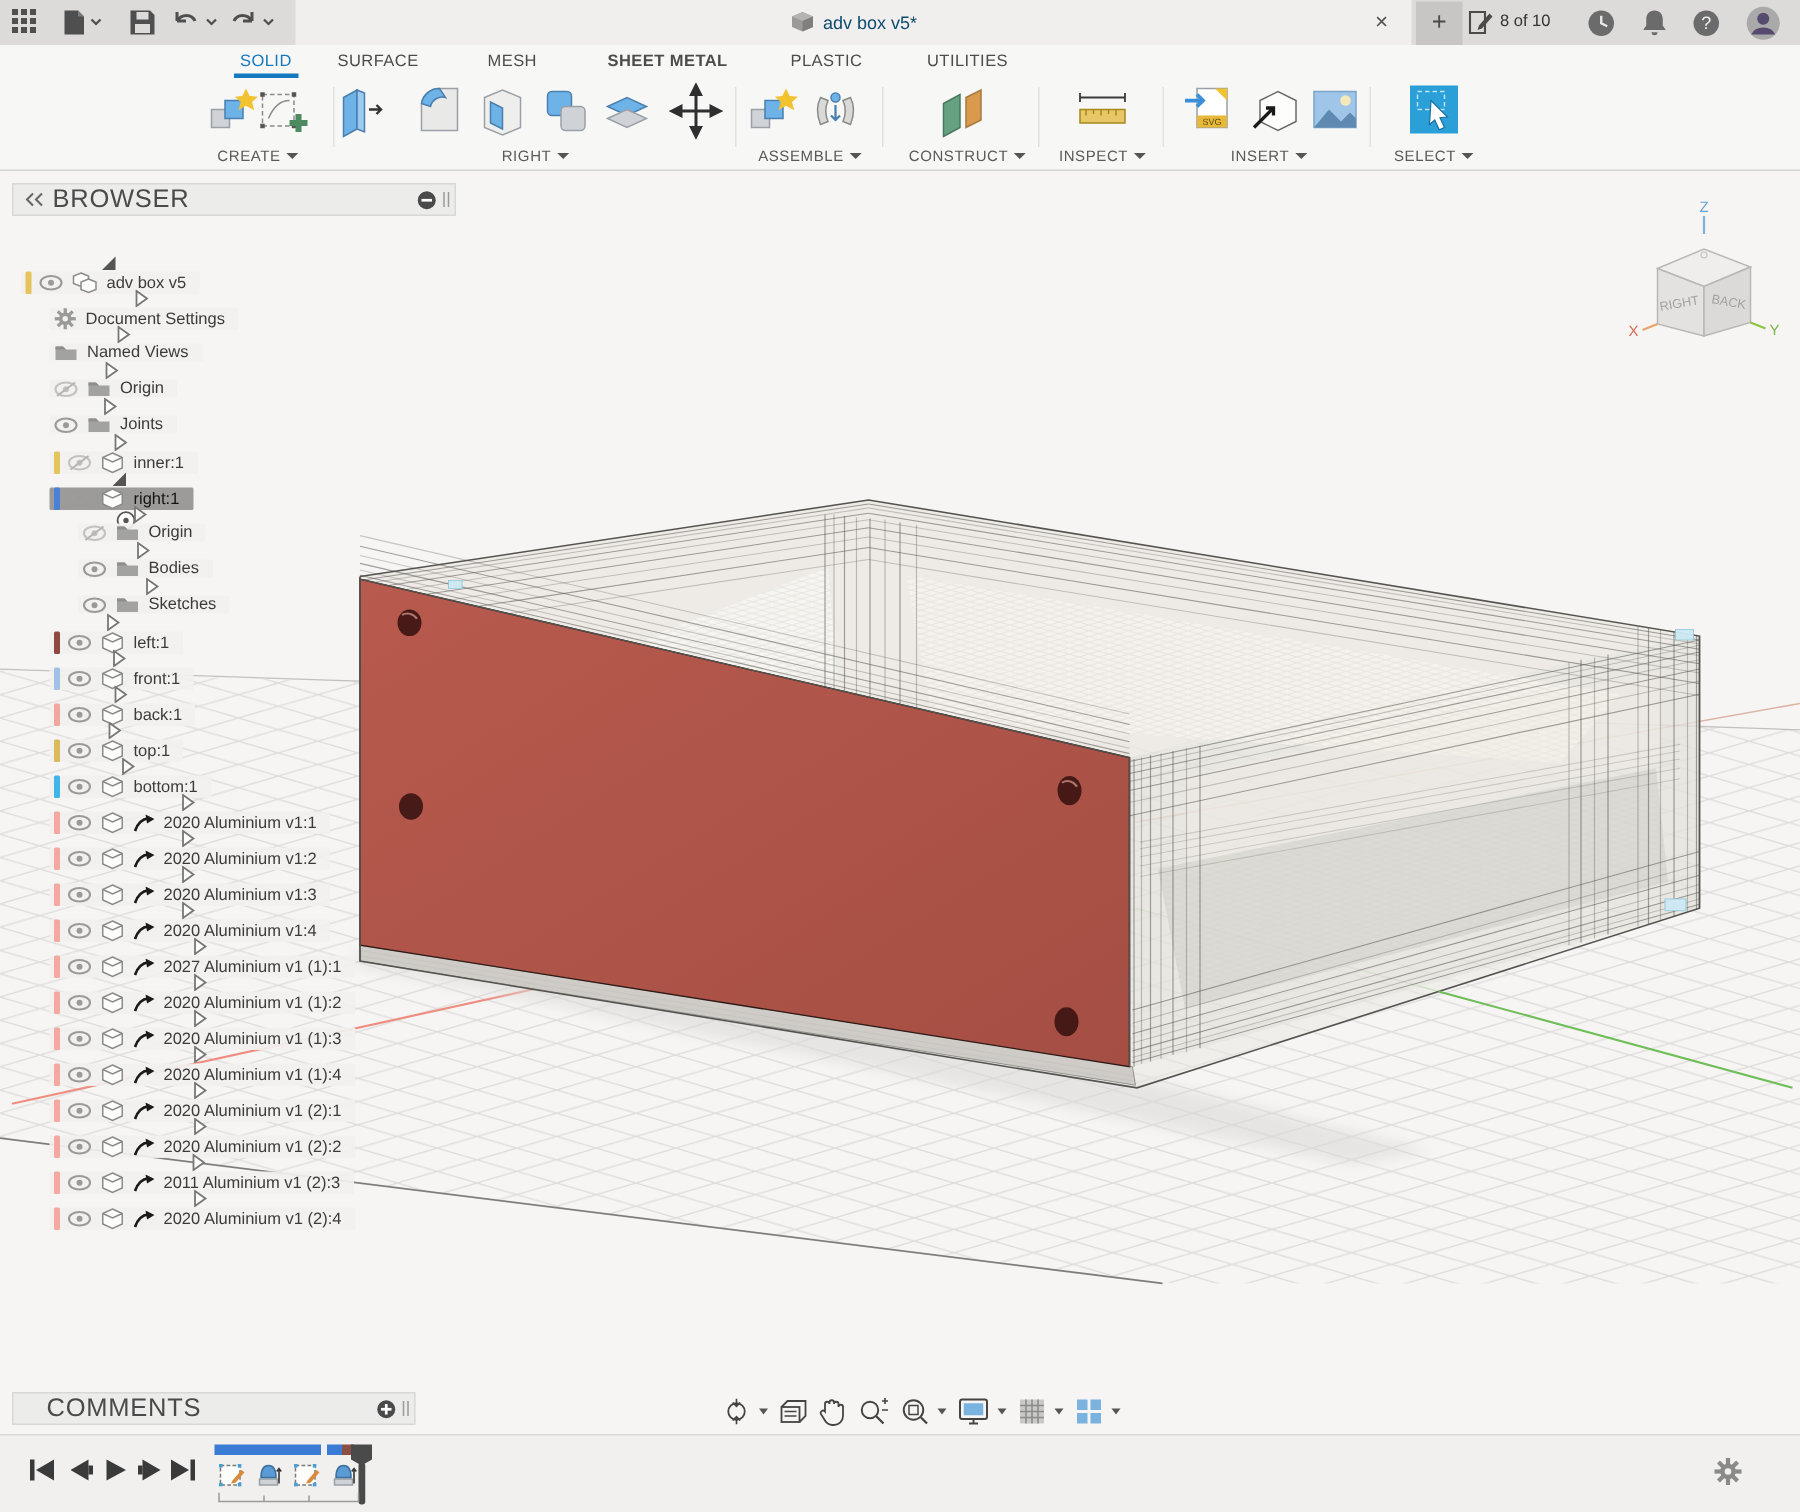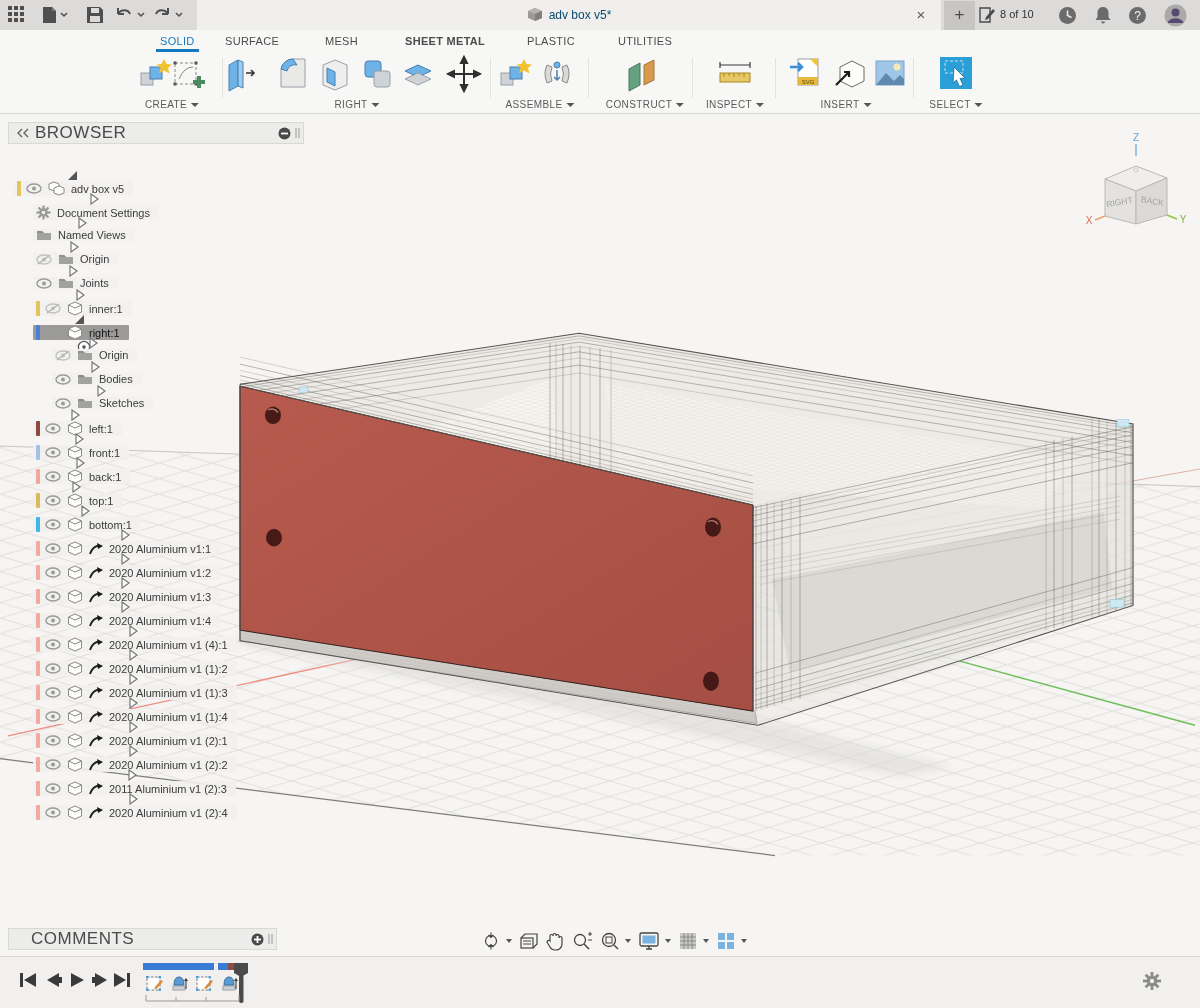--- a/index.html
+++ b/index.html
@@ -896,21 +896,21 @@
               <polygon points="8,1 14.5,4 14.5,11 8,14 1.5,11 1.5,4" fill="#fdfdfc" stroke="#8a8a88"></polygon>
               <polyline points="1.5,4 8,7 14.5,4 M8,7 8,14" fill="none" stroke="#8a8a88"></polyline>
             </svg>
           </span>
           <span class="bico">
             <svg width="14" height="12" viewBox="0 0 14 12">
               <path d="M1 11 C3 5 6 3 10 2.5" fill="none" stroke="#1a1a1a" stroke-width="1.8"></path>
               <polygon points="8,0 14,3 9,6" fill="#1a1a1a"></polygon>
             </svg>
           </span>
-          <span class="blab">2020 Aluminium v1 (4):1</span>
+          <span class="blab">2027 Aluminium v1 (1):1</span>
         </span>
       </div>
       <div class="brow" style="top: 505px; left: 25px;">
         <span class="btri">
           <svg width="12" height="12" viewBox="0 0 12 12">
             <polygon points="3,1 10,6 3,11" fill="#fdfdfc" stroke="#777" stroke-width="1.2"></polygon>
           </svg>
         </span>
         <span class="bpill">
           <span class="bbar" style="background:#f5a89f"></span>

